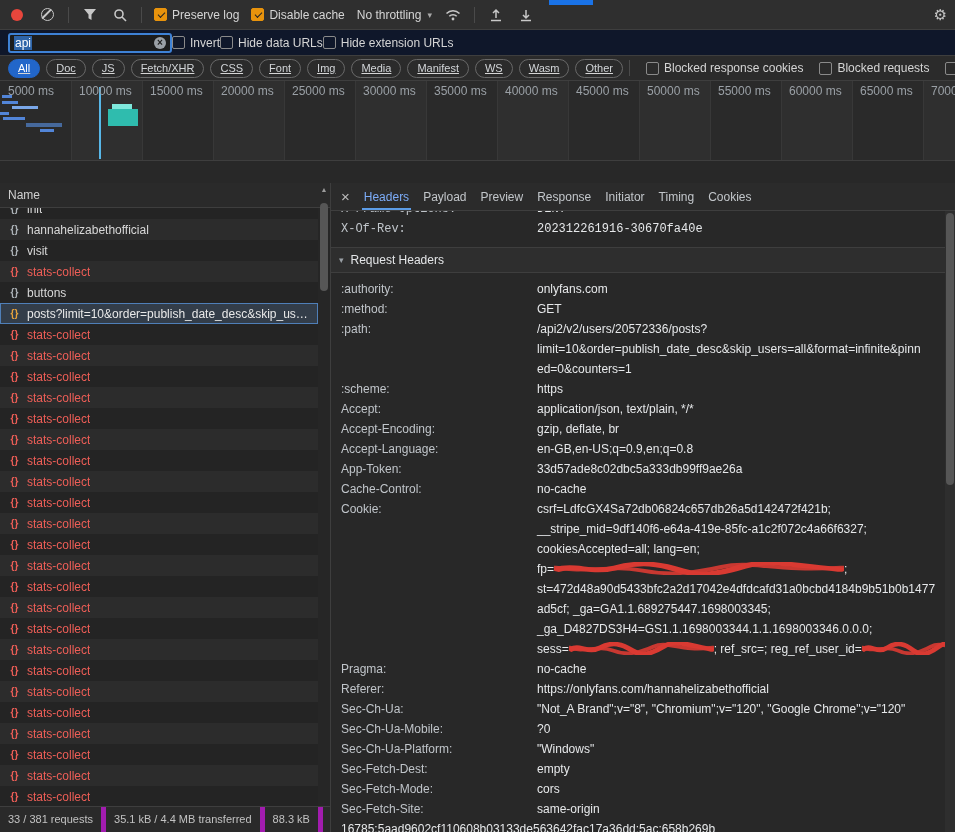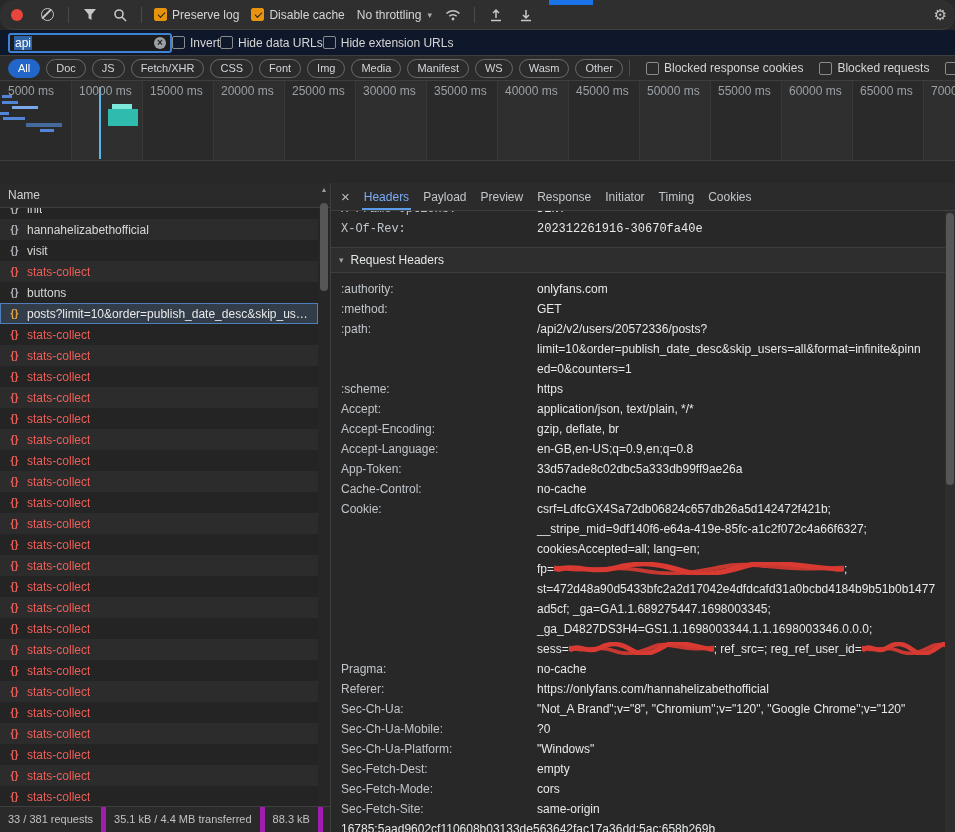--- a/index.html
+++ b/index.html
@@ -3,21 +3,21 @@
 <meta charset="utf-8">
 <style>
   * { margin:0; padding:0; box-sizing:border-box; }
   html,body { width:955px; height:832px; }
   body {
     position:relative; overflow:hidden; background:#282828;
     font-family:"Liberation Sans", sans-serif; color:#d5d5d5;
   }
   
   .toolbar { display:flex; align-items:center; border-bottom:1px solid #3e3e3e; padding:0 8px; position:relative; background:#2f2f2f; }
-  .row1 { height:30px; gap:12px;border-radius:14px; }
+  .row1 { height:30px; gap:12px; }
   .row2 { height:26px; gap:0; background:#0f172a;align-items:center; }
   .row3 { height:25px; background:#2b2b2b; }
   .tb-btn { display:flex; align-items:center; justify-content:center; width:18px; height:18px; cursor:pointer; flex:none; }
   .record-dot { width:12px; height:12px; border-radius:50%; background:#e8463c; }
   .clear-glyph { width:13px; height:13px; border:1.6px solid #c7c7c7; border-radius:50%; position:relative; }
   .clear-glyph::after { content:''; position:absolute; left:-1.5px; top:4px; width:13px; height:1.6px; background:#c7c7c7; transform:rotate(-45deg); }
   .vdiv { width:1px; height:16px; background:#4a4a4a; flex:none; }
   .cb-group { display:flex; align-items:center; gap:5px; font-size:12px; color:#d5d5d5; cursor:pointer; flex:none; white-space:nowrap; }
   .checkbox { width:13px; height:13px; border-radius:2px; border:1px solid #8a8a8a; background:transparent; position:relative; flex:none; }
   .checkbox.checked { background:#e8930c; border-color:#e8930c; }
@@ -25,21 +25,21 @@
   .dropdown { display:flex; align-items:center; gap:6px; font-size:12px; color:#d5d5d5; cursor:pointer; flex:none; }
   .caret { font-size:9px; color:#a8a8a8; }
   .spacer { flex:1; }
   .gear { font-size:15px; color:#c3c3c3; cursor:pointer; width:auto; }
   .accent-strip { position:absolute; top:0; left:549px; width:44px; height:5px; background:#1a73e8; }
   
   .filter-input { width:164px; height:20px; background:#1c1c1c; border:2px solid #3e82d6; border-radius:3px; display:flex; align-items:center; padding:0 4px; gap:4px; flex:none; }
   .filter-text { font-size:12px; color:#ffffff; background:#2e64a8; padding:0 1px; }
   .input-clear { margin-left:auto; width:12px; height:12px; border-radius:50%; background:#9aa0a6; color:#1c1c1c; font-size:10px; line-height:12px; text-align:center; font-weight:bold; cursor:pointer; }
   
-  .chips { display:flex; align-items:center; flex:none; }
+  .chips { display:flex; align-items:center; flex:none;text-decoration:underline; }
   .chip { border:1px solid #686868; border-radius:10px; padding:2.5px 9px; font-size:11px; color:#d2d5d8; margin-right:6px; cursor:pointer; white-space:nowrap; }
   .chip.selected { background:#2266c9; border-color:#2266c9; color:#fff; }
   .row3 .cb-group { margin-left:16px; }
   
   .timeline { height:80px; position:relative; background:#2a2a2a; border-bottom:1px solid #3e3e3e; overflow:hidden; }
   .tl-labels { display:flex; padding-left:8px; padding-top:3px; position:relative; z-index:3; }
   .tl-label { width:71px; flex:none; font-size:12px; color:#9aa0a6; white-space:nowrap; }
   .tl-grid { position:absolute; top:0; bottom:0; width:1px; background:#383838; z-index:1; }
   .tl-shade { position:absolute; top:0; bottom:0; background:rgba(255,255,255,0.022); z-index:0; }
   .tl-canvas { position:absolute; inset:0; z-index:2; }

